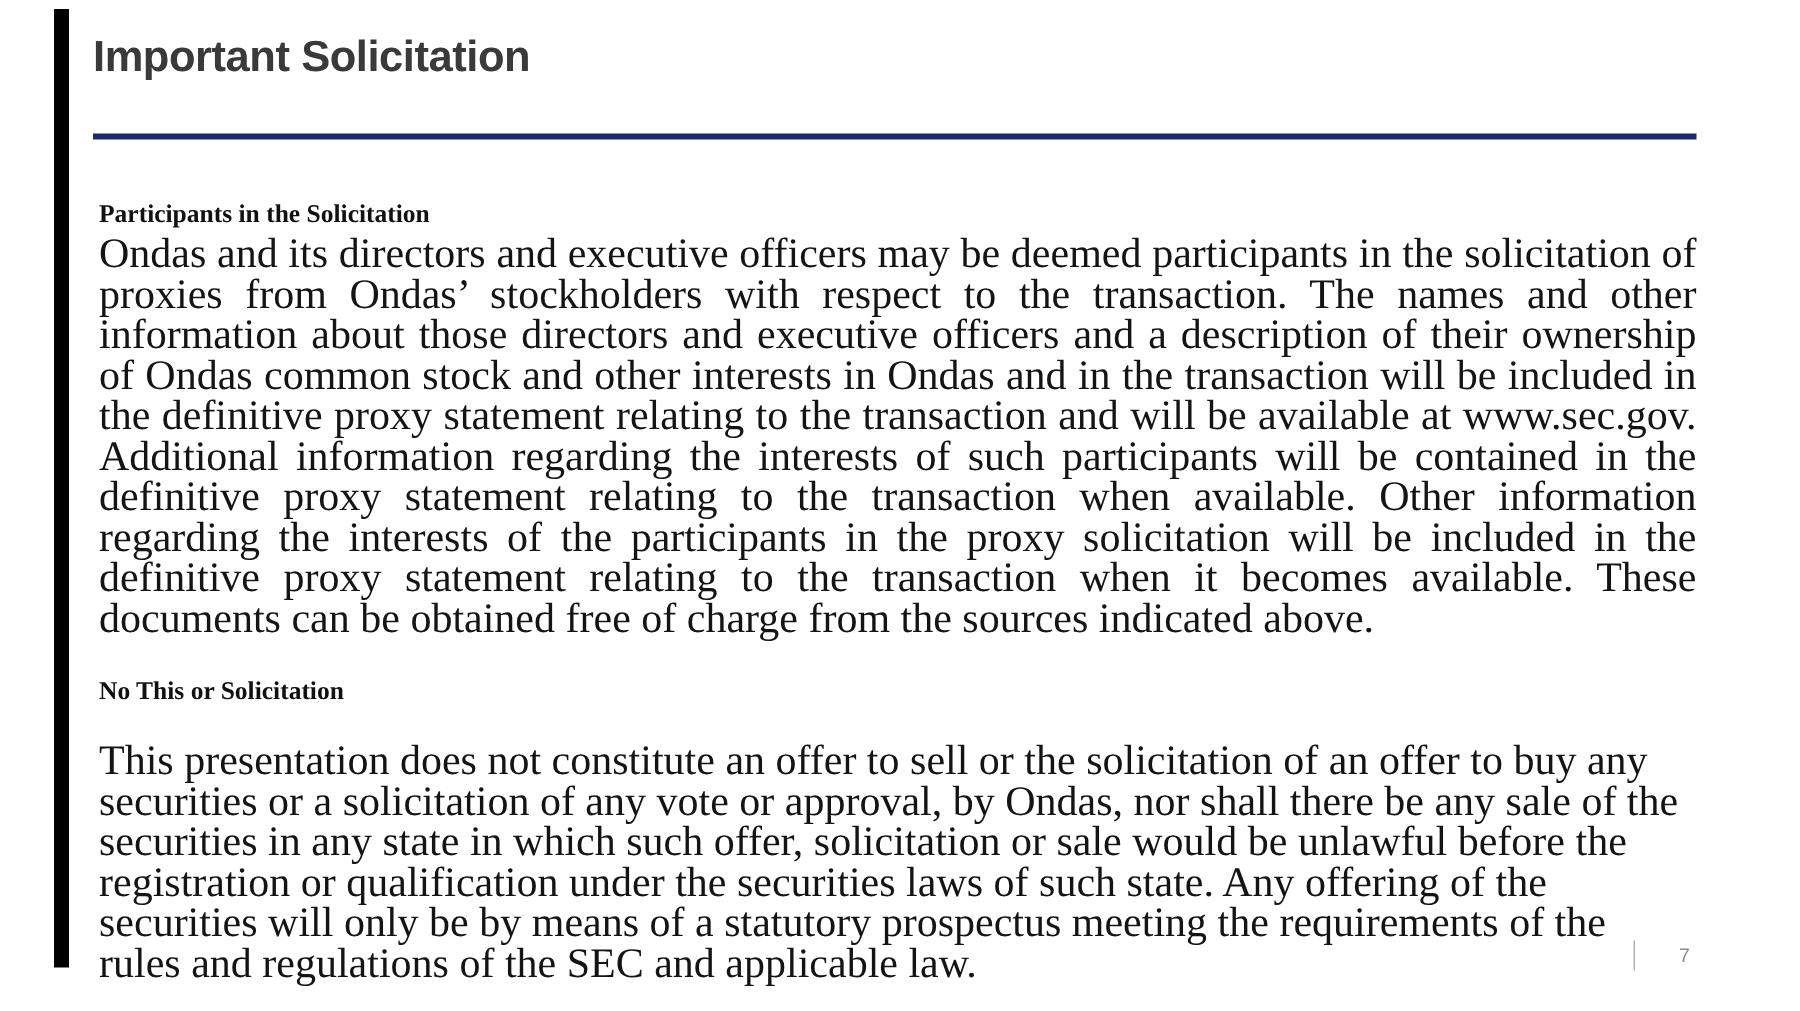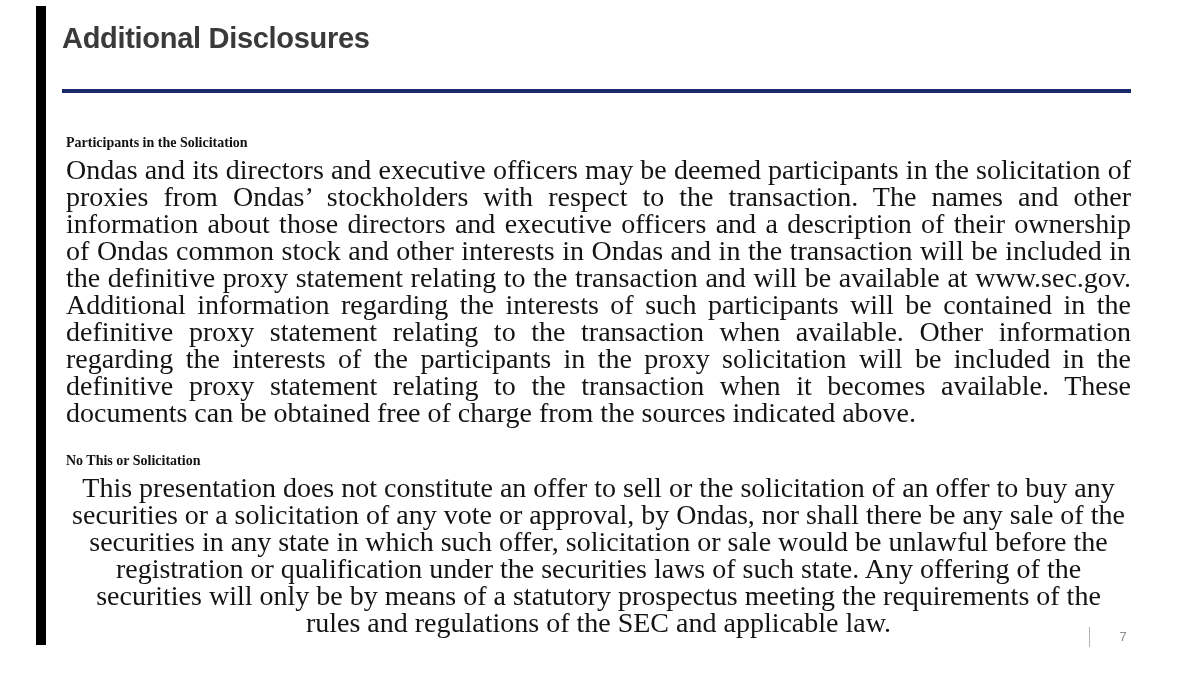--- a/index.html
+++ b/index.html
@@ -43,32 +43,32 @@
     position: absolute;
     left: 66px;
     top: 129px;
     width: 1065px;
     color: #141414;
   }
   .sec h2 {
     margin: 0;
     font-family: "Liberation Serif", serif;
     font-weight: 700;
-    font-size: 14px;
+    font-size: 17px;
     line-height: 27px;
     color: #111111;
   }
   .sec p {
     margin: 0;
     font-size: 28px;
     line-height: 27px;
     color: #141414;
   }
   .sec-justify p { text-align: justify; }
-  .sec-left p { text-align: center; }
+  .sec-left p { text-align: left; margin-top: 20px; }
   .sec-left { margin-top: 21px; }
   .page-divider {
     position: absolute;
     left: 1089px;
     top: 627px;
     width: 1px;
     height: 20px;
     background: #b3b3b3;
   }
   .page-number {
@@ -82,21 +82,21 @@
     text-align: center;
   }
 </style>
 </head>
 <body>
 
 <div class="slide">
 
   <div class="accent-bar"></div>
 
-  <h1 class="title">Additional Disclosures</h1>
+  <h1 class="title">Important Solicitation</h1>
 
   <div class="title-rule"></div>
 
   <div class="content">
 
     <section class="sec sec-justify">
       <h2>Participants in the Solicitation</h2>
       <p>Ondas and its directors and executive officers may be deemed participants in the solicitation of proxies from Ondas’ stockholders with respect to the transaction. The names and other information about those directors and executive officers and a description of their ownership of Ondas common stock and other interests in Ondas and in the transaction will be included in the definitive proxy statement relating to the transaction and will be available at www.sec.gov. Additional information regarding the interests of such participants will be contained in the definitive proxy statement relating to the transaction when available. Other information regarding the interests of the participants in the proxy solicitation will be included in the definitive proxy statement relating to the transaction when it becomes available. These documents can be obtained free of charge from the sources indicated above.</p>
     </section>
 

